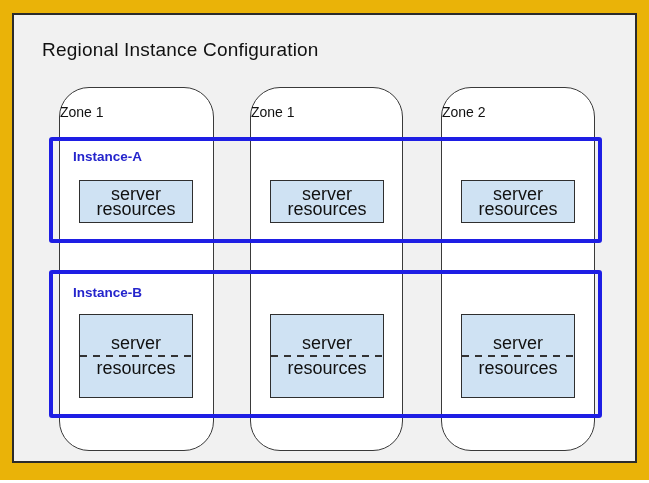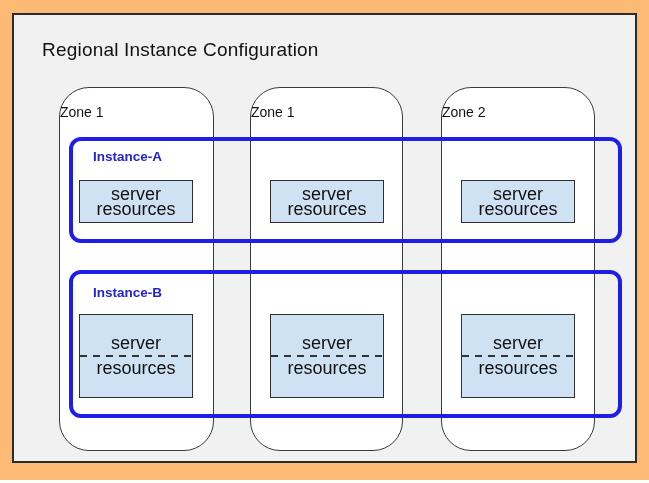--- a/index.html
+++ b/index.html
@@ -13,21 +13,21 @@
     --server-box-border:#2f2f2f;
     --divider-dark:#333333;
     --text-dark:#111111;
   }
   *{box-sizing:border-box;margin:0;padding:0;}
   html,body{background:#ffffff;}
   body{font-family:"Liberation Sans", sans-serif;}
   .canvas{
     position:relative;
     width:649px;height:480px;
-    background:#fdba74;
+    background:#eab308;
     overflow:hidden;
   }
   .frame{
     position:absolute;
     left:12px;top:13px;width:625px;height:450px;
     background:var(--frame-bg);
     border:2px solid var(--frame-border);
   }
   .title{
     position:absolute;
@@ -50,23 +50,22 @@
   .zone-label{
     margin-top:16px;
     text-align:left;
     font-size:14px;
     color:var(--text-dark);
   }
   .instance{
     position:absolute;
     left:35px;width:553px;
     border:4px solid var(--instance-blue);
-    border-radius:12px;
+    border-radius:3px;
     background:transparent;
-    margin-left:20px;
   }
   .instance.a{top:122px;height:106px;}
   .instance.b{top:255px;height:148px;}
   .instance-label{
     position:absolute;
     left:20px;top:8px;
     font-size:13.5px;
     font-weight:bold;
     color:var(--instance-label-blue);
     white-space:nowrap;

